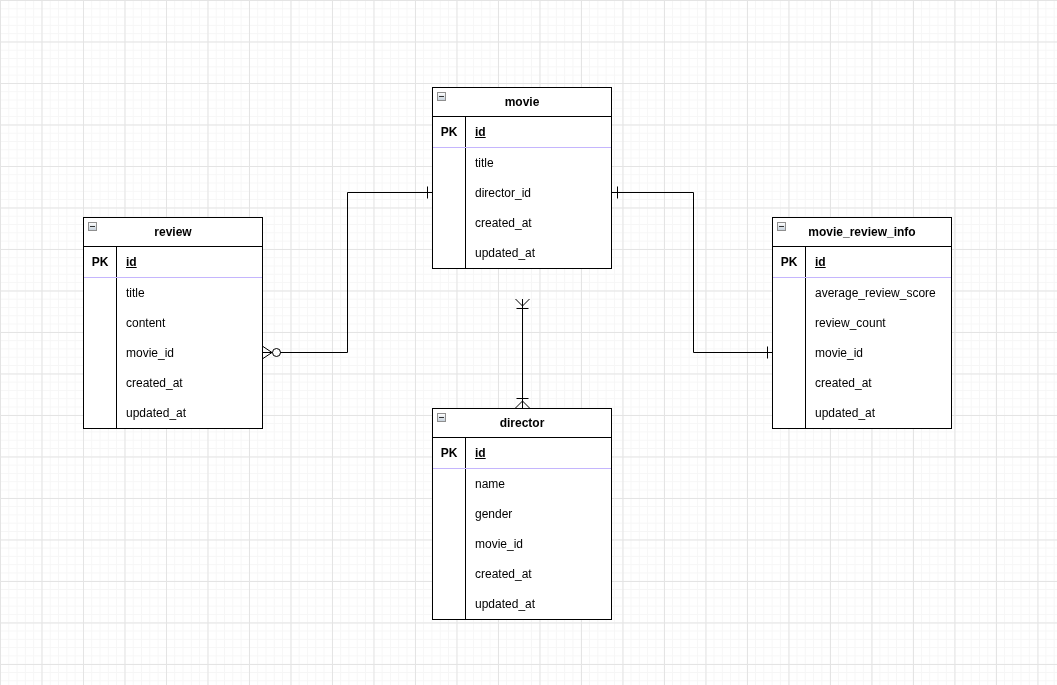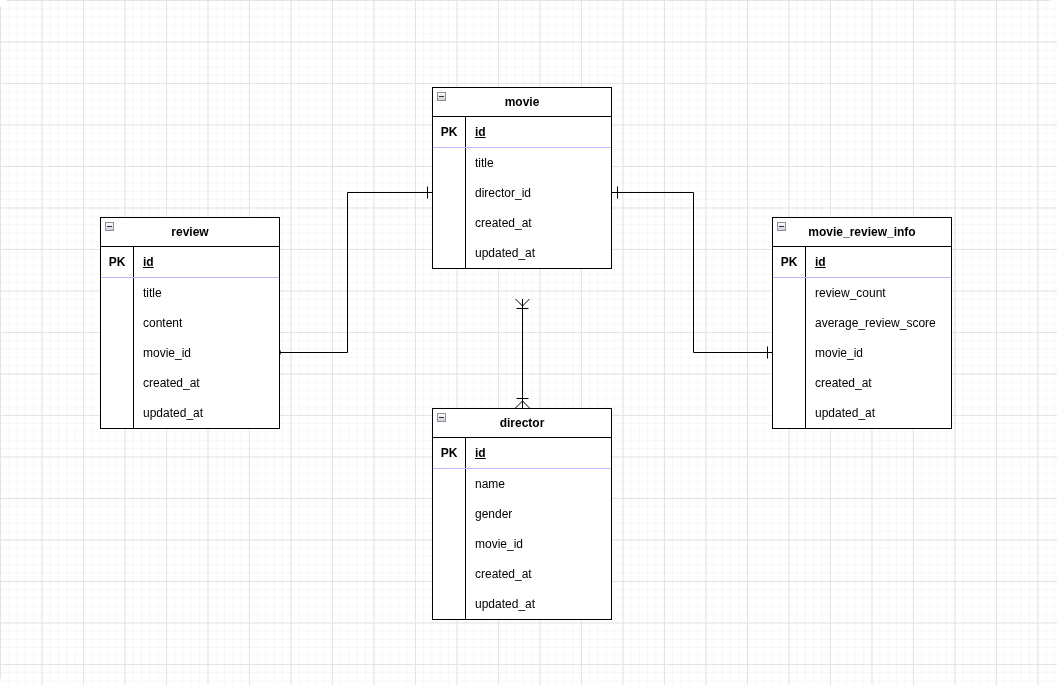--- a/index.html
+++ b/index.html
@@ -10,21 +10,20 @@
   }
   .canvas{
     position:relative;width:1057px;height:685px;
     background-color:#ffffff;
     background-image:
       linear-gradient(to right,#e4e4e4 1px,transparent 1px),
       linear-gradient(to bottom,#e4e4e4 1px,transparent 1px),
       linear-gradient(to right,#f6f6f6 1px,transparent 1px),
       linear-gradient(to bottom,#f6f6f6 1px,transparent 1px);
     background-size:41.5px 41.5px,41.5px 41.5px,8.3px 8.3px,8.3px 8.3px;
-    border-radius:9px;
   }
   .edges{position:absolute;left:0;top:0;width:1057px;height:685px;}
   .edges path{stroke:#000000;stroke-width:1;fill:none;}
   .edges circle{stroke:#000000;stroke-width:1;fill:#ffffff;}
 
   .entity{
     position:absolute;width:180px;box-sizing:border-box;
     background:#ffffff;border:1px solid #000000;
     font-size:12px;color:#000000;
   }
@@ -92,21 +91,21 @@
       <div class="f-spacer"></div>
       <div class="f-list">
         <div class="f-row">title</div>
         <div class="f-row">director_id</div>
         <div class="f-row">created_at</div>
         <div class="f-row">updated_at</div>
       </div>
     </div>
   </div>
 
-  <div class="entity" style="left:100px;top:217px;">
+  <div class="entity" style="left:83px;top:217px;">
     <div class="e-header">
       <span class="collapse">
           <span class="minus"></span>
         </span>
       <span>review</span>
     </div>
     <div class="e-pkrow">
       <div class="pk-cell">PK</div>
       <div class="pk-name">id</div>
     </div>
@@ -129,22 +128,22 @@
         </span>
       <span>movie_review_info</span>
     </div>
     <div class="e-pkrow">
       <div class="pk-cell">PK</div>
       <div class="pk-name">id</div>
     </div>
     <div class="e-fields">
       <div class="f-spacer"></div>
       <div class="f-list">
+        <div class="f-row">average_review_score</div>
         <div class="f-row">review_count</div>
-        <div class="f-row">average_review_score</div>
         <div class="f-row">movie_id</div>
         <div class="f-row">created_at</div>
         <div class="f-row">updated_at</div>
       </div>
     </div>
   </div>
 
   <div class="entity" style="left:432px;top:408px;">
     <div class="e-header">
       <span class="collapse">

